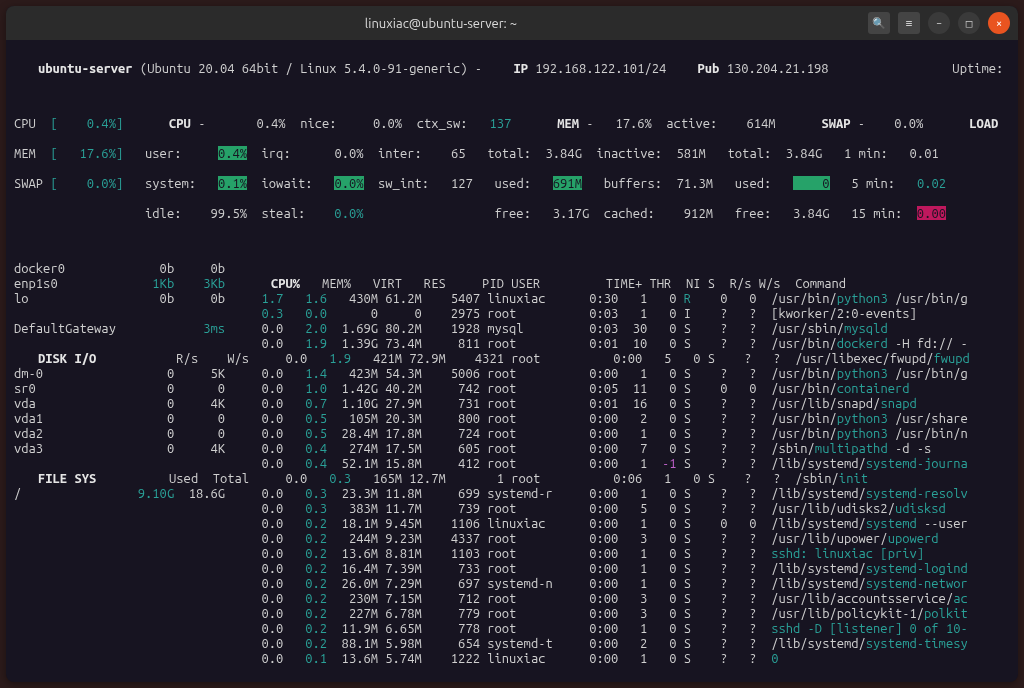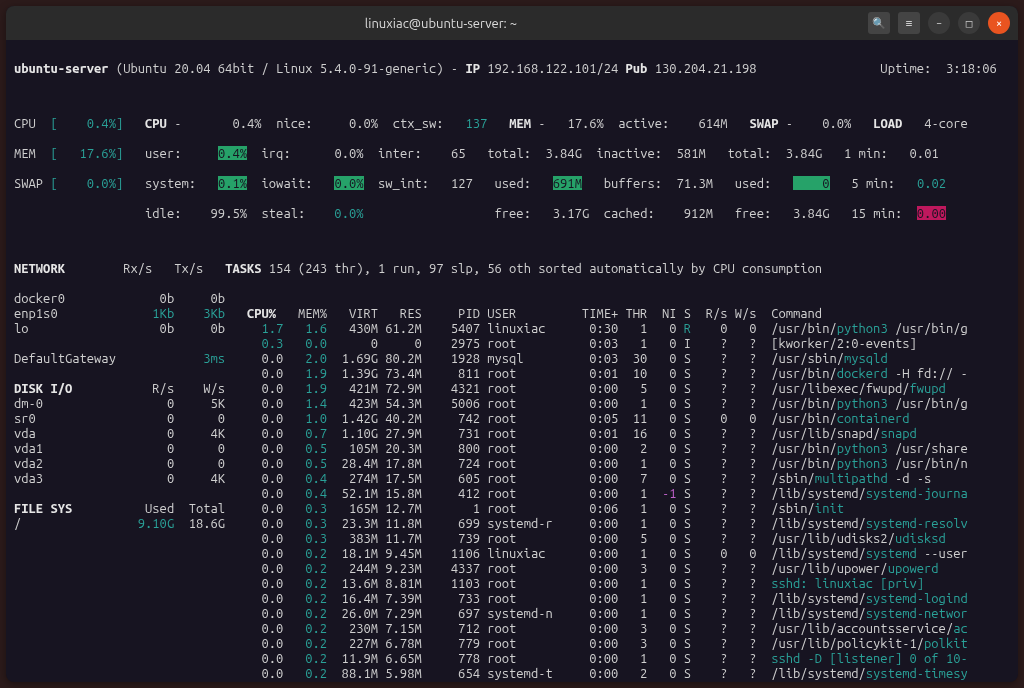--- a/index.html
+++ b/index.html
@@ -33,21 +33,21 @@
   .titlebar .btns { display: flex; gap: 8px; align-items: center; }
   .win-btn { width: 22px; height: 22px; border-radius: 50%; background: #3a3a3a; display:flex;align-items:center;justify-content:center;font-size:11px;color:#ccc;}
   .win-btn.close { background: #e95420; color:#fff; }
   .win-btn.search { border-radius:3px; background:#444;}
   .win-btn.menu { border-radius:3px; background:#444;}
   .term {
     padding: 6px 8px 4px 8px;
     line-height: 15px;
     white-space: pre;
   }
-  .white-b { color: #e6e6e6; font-weight: bold; }
+  .white-b { color: #e6e6e6; font-weight: bold; margin-left: 24px; }
   .white { color: #d0d0d0; }
   .cyan { color: #2aa198; }
   .hi-g { background: #26a269; color: #171421; }
   .hi-c { background: #be185d; color: #171421; }
   .magenta { color: #c061cb; }
   .row { display: block; }
   .spacer { height: 10px; }
 </style>
 </head>
 <body>
@@ -65,18 +65,17 @@
   </div>
 
   <div class="term">
 <span class="row"><span class="white-b">ubuntu-server</span><span class="white"> </span><span class="white">(Ubuntu 20.04 64bit / Linux 5.4.0-91-generic)</span><span class="white"> - </span><span class="white-b">IP</span><span> </span><span class="white">192.168.122.101/24</span><span> </span><span class="white-b">Pub</span><span> </span><span class="white">130.204.21.198</span><span>                 </span><span class="white">Uptime:</span><span>  </span><span class="white">3:18:06</span></span>
 <div class="spacer"></div>
 <span class="row"><span class="white">CPU</span><span>  </span><span class="cyan">[    0.4%]</span><span>   </span><span class="white-b">CPU</span><span class="white"> -       </span><span class="white">0.4%</span><span>  </span><span class="white">nice:</span><span>     </span><span class="white">0.0%</span><span>  </span><span class="white">ctx_sw:</span><span>   </span><span class="cyan">137</span><span>   </span><span class="white-b">MEM</span><span class="white"> -   </span><span class="white">17.6%</span><span>  </span><span class="white">active:</span><span>    </span><span class="white">614M</span><span>   </span><span class="white-b">SWAP</span><span class="white"> -    </span><span class="white">0.0%</span><span>   </span><span class="white-b">LOAD</span><span>   </span><span class="white">4-core</span></span>
 <span class="row"><span class="white">MEM</span><span>  </span><span class="cyan">[   17.6%]</span><span>   </span><span class="white">user:</span><span>     </span><span class="hi-g">0.4%</span><span>  </span><span class="white">irq:</span><span>      </span><span class="white">0.0%</span><span>  </span><span class="white">inter:</span><span>    </span><span class="white">65</span><span>   </span><span class="white">total:</span><span>  </span><span class="white">3.84G</span><span>  </span><span class="white">inactive:</span><span>  </span><span class="white">581M</span><span>   </span><span class="white">total:</span><span>  </span><span class="white">3.84G</span><span>   </span><span class="white">1 min:</span><span>   </span><span class="white">0.01</span></span>
 <span class="row"><span class="white">SWAP</span><span> </span><span class="cyan">[    0.0%]</span><span>   </span><span class="white">system:</span><span>   </span><span class="hi-g">0.1%</span><span>  </span><span class="white">iowait:</span><span>   </span><span class="hi-g">0.0%</span><span>  </span><span class="white">sw_int:</span><span>   </span><span class="white">127</span><span>   </span><span class="white">used:</span><span>   </span><span class="hi-g">691M</span><span>   </span><span class="white">buffers:</span><span>  </span><span class="white">71.3M</span><span>   </span><span class="white">used:</span><span>   </span><span class="hi-g">    0</span><span>   </span><span class="white">5 min:</span><span>   </span><span class="cyan">0.02</span></span>
 <span class="row"><span>                  </span><span class="white">idle:</span><span>    </span><span class="white">99.5%</span><span>  </span><span class="white">steal:</span><span>    </span><span class="cyan">0.0%</span><span>                  </span><span class="white">free:</span><span>   </span><span class="white">3.17G</span><span>  </span><span class="white">cached:</span><span>    </span><span class="white">912M</span><span>   </span><span class="white">free:</span><span>   </span><span class="white">3.84G</span><span>   </span><span class="white">15 min:</span><span>  </span><span class="hi-c">0.00</span></span>
 <div class="spacer"></div>
-<span class="row"><span class="white-b">NETWORK</span><span>        </span><span class="white">Rx/s</span><span>   </span><span class="white">Tx/s</span><span>   </span><span class="white-b">TASKS</span><span> </span><span class="white">154 (243 thr), 1 run, 97 slp, 56 oth sorted automatically by CPU consumption</span></span>
 <div id="left-right"><span class="row"><span class="white">docker0             0b     0b   </span><span class="white"></span></span><span class="row"><span class="white">enp1s0         </span><span class="cyan">    1Kb</span><span class="white"></span><span class="cyan">    3Kb</span><span class="white">   </span><span class="white"></span><span class="white-b">CPU% </span><span class="white">  MEM%   VIRT   RES     PID USER         TIME+ THR  NI S  R/s W/s  Command</span></span><span class="row"><span class="white">lo                  0b     0b   </span><span class="white"></span><span class="cyan">  1.7</span><span class="white"></span><span class="cyan">   1.6</span><span class="white">   430M 61.2M    5407 linuxiac      0:30   1</span><span class="white">   0</span><span class="white"> </span><span class="cyan">R</span><span class="white">    0   0  </span><span class="white">/usr/bin/</span><span class="white"></span><span class="cyan">python3</span><span class="white"></span><span class="white"> /usr/bin/g</span><span class="white"></span></span><span class="row"><span class="white">                                </span><span class="white"></span><span class="cyan">  0.3</span><span class="white"></span><span class="cyan">   0.0</span><span class="white">      0     0    2975 root          0:03   1</span><span class="white">   0</span><span class="white"> </span><span class="white">I</span><span class="white">    ?   ?  </span><span class="white">[kworker/2:0-events]</span><span class="white"></span><span class="white"></span><span class="white"></span></span><span class="row"><span class="white">DefaultGateway        </span><span class="cyan">    3ms</span><span class="white">   </span><span class="white"></span><span class="white">  0.0</span><span class="white"></span><span class="cyan">   2.0</span><span class="white">  1.69G 80.2M    1928 mysql         0:03  30</span><span class="white">   0</span><span class="white"> </span><span class="white">S</span><span class="white">    ?   ?  </span><span class="white">/usr/sbin/</span><span class="white"></span><span class="cyan">mysqld</span><span class="white"></span><span class="white"></span><span class="white"></span></span><span class="row"><span class="white">                                </span><span class="white"></span><span class="white">  0.0</span><span class="white"></span><span class="cyan">   1.9</span><span class="white">  1.39G 73.4M     811 root          0:01  10</span><span class="white">   0</span><span class="white"> </span><span class="white">S</span><span class="white">    ?   ?  </span><span class="white">/usr/bin/</span><span class="white"></span><span class="cyan">dockerd</span><span class="white"></span><span class="white"> -H fd:// -</span><span class="white"></span></span><span class="row"><span class="white"></span><span class="white-b">DISK I/O       </span><span class="white">    R/s    W/s   </span><span class="white"></span><span class="white">  0.0</span><span class="white"></span><span class="cyan">   1.9</span><span class="white">   421M 72.9M    4321 root          0:00   5</span><span class="white">   0</span><span class="white"> </span><span class="white">S</span><span class="white">    ?   ?  </span><span class="white">/usr/libexec/fwupd/</span><span class="white"></span><span class="cyan">fwupd</span><span class="white"></span><span class="white"></span><span class="white"></span></span><span class="row"><span class="white">dm-0                 0     5K   </span><span class="white"></span><span class="white">  0.0</span><span class="white"></span><span class="cyan">   1.4</span><span class="white">   423M 54.3M    5006 root          0:00   1</span><span class="white">   0</span><span class="white"> </span><span class="white">S</span><span class="white">    ?   ?  </span><span class="white">/usr/bin/</span><span class="white"></span><span class="cyan">python3</span><span class="white"></span><span class="white"> /usr/bin/g</span><span class="white"></span></span><span class="row"><span class="white">sr0                  0      0   </span><span class="white"></span><span class="white">  0.0</span><span class="white"></span><span class="cyan">   1.0</span><span class="white">  1.42G 40.2M     742 root          0:05  11</span><span class="white">   0</span><span class="white"> </span><span class="white">S</span><span class="white">    0   0  </span><span class="white">/usr/bin/</span><span class="white"></span><span class="cyan">containerd</span><span class="white"></span><span class="white"></span><span class="white"></span></span><span class="row"><span class="white">vda                  0     4K   </span><span class="white"></span><span class="white">  0.0</span><span class="white"></span><span class="cyan">   0.7</span><span class="white">  1.10G 27.9M     731 root          0:01  16</span><span class="white">   0</span><span class="white"> </span><span class="white">S</span><span class="white">    ?   ?  </span><span class="white">/usr/lib/snapd/</span><span class="white"></span><span class="cyan">snapd</span><span class="white"></span><span class="white"></span><span class="white"></span></span><span class="row"><span class="white">vda1                 0      0   </span><span class="white"></span><span class="white">  0.0</span><span class="white"></span><span class="cyan">   0.5</span><span class="white">   105M 20.3M     800 root          0:00   2</span><span class="white">   0</span><span class="white"> </span><span class="white">S</span><span class="white">    ?   ?  </span><span class="white">/usr/bin/</span><span class="white"></span><span class="cyan">python3</span><span class="white"></span><span class="white"> /usr/share</span><span class="white"></span></span><span class="row"><span class="white">vda2                 0      0   </span><span class="white"></span><span class="white">  0.0</span><span class="white"></span><span class="cyan">   0.5</span><span class="white">  28.4M 17.8M     724 root          0:00   1</span><span class="white">   0</span><span class="white"> </span><span class="white">S</span><span class="white">    ?   ?  </span><span class="white">/usr/bin/</span><span class="white"></span><span class="cyan">python3</span><span class="white"></span><span class="white"> /usr/bin/n</span><span class="white"></span></span><span class="row"><span class="white">vda3                 0     4K   </span><span class="white"></span><span class="white">  0.0</span><span class="white"></span><span class="cyan">   0.4</span><span class="white">   274M 17.5M     605 root          0:00   7</span><span class="white">   0</span><span class="white"> </span><span class="white">S</span><span class="white">    ?   ?  </span><span class="white">/sbin/</span><span class="white"></span><span class="cyan">multipathd</span><span class="white"></span><span class="white"> -d -s</span><span class="white"></span></span><span class="row"><span class="white">                                </span><span class="white"></span><span class="white">  0.0</span><span class="white"></span><span class="cyan">   0.4</span><span class="white">  52.1M 15.8M     412 root          0:00   1</span><span class="magenta">  -1</span><span class="white"> </span><span class="white">S</span><span class="white">    ?   ?  </span><span class="white">/lib/systemd/</span><span class="white"></span><span class="cyan">systemd-journa</span><span class="white"></span><span class="white"></span><span class="white"></span></span><span class="row"><span class="white"></span><span class="white-b">FILE SYS       </span><span class="white">   Used  Total   </span><span class="white"></span><span class="white">  0.0</span><span class="white"></span><span class="cyan">   0.3</span><span class="white">   165M 12.7M       1 root          0:06   1</span><span class="white">   0</span><span class="white"> </span><span class="white">S</span><span class="white">    ?   ?  </span><span class="white">/sbin/</span><span class="white"></span><span class="cyan">init</span><span class="white"></span><span class="white"></span><span class="white"></span></span><span class="row"><span class="white">/              </span><span class="cyan">  9.10G</span><span class="white">  18.6G   </span><span class="white"></span><span class="white">  0.0</span><span class="white"></span><span class="cyan">   0.3</span><span class="white">  23.3M 11.8M     699 systemd-r     0:00   1</span><span class="white">   0</span><span class="white"> </span><span class="white">S</span><span class="white">    ?   ?  </span><span class="white">/lib/systemd/</span><span class="white"></span><span class="cyan">systemd-resolv</span><span class="white"></span><span class="white"></span><span class="white"></span></span><span class="row"><span class="white">                                </span><span class="white"></span><span class="white">  0.0</span><span class="white"></span><span class="cyan">   0.3</span><span class="white">   383M 11.7M     739 root          0:00   5</span><span class="white">   0</span><span class="white"> </span><span class="white">S</span><span class="white">    ?   ?  </span><span class="white">/usr/lib/udisks2/</span><span class="white"></span><span class="cyan">udisksd</span><span class="white"></span><span class="white"></span><span class="white"></span></span><span class="row"><span class="white">                                </span><span class="white"></span><span class="white">  0.0</span><span class="white"></span><span class="cyan">   0.2</span><span class="white">  18.1M 9.45M    1106 linuxiac      0:00   1</span><span class="white">   0</span><span class="white"> </span><span class="white">S</span><span class="white">    0   0  </span><span class="white">/lib/systemd/</span><span class="white"></span><span class="cyan">systemd</span><span class="white"></span><span class="white"> --user</span><span class="white"></span></span><span class="row"><span class="white">                                </span><span class="white"></span><span class="white">  0.0</span><span class="white"></span><span class="cyan">   0.2</span><span class="white">   244M 9.23M    4337 root          0:00   3</span><span class="white">   0</span><span class="white"> </span><span class="white">S</span><span class="white">    ?   ?  </span><span class="white">/usr/lib/upower/</span><span class="white"></span><span class="cyan">upowerd</span><span class="white"></span><span class="white"></span><span class="white"></span></span><span class="row"><span class="white">                                </span><span class="white"></span><span class="white">  0.0</span><span class="white"></span><span class="cyan">   0.2</span><span class="white">  13.6M 8.81M    1103 root          0:00   1</span><span class="white">   0</span><span class="white"> </span><span class="white">S</span><span class="white">    ?   ?  </span><span class="white"></span><span class="white"></span><span class="cyan">sshd: linuxiac [priv]</span><span class="white"></span><span class="white"></span><span class="white"></span></span><span class="row"><span class="white">                                </span><span class="white"></span><span class="white">  0.0</span><span class="white"></span><span class="cyan">   0.2</span><span class="white">  16.4M 7.39M     733 root          0:00   1</span><span class="white">   0</span><span class="white"> </span><span class="white">S</span><span class="white">    ?   ?  </span><span class="white">/lib/systemd/</span><span class="white"></span><span class="cyan">systemd-logind</span><span class="white"></span><span class="white"></span><span class="white"></span></span><span class="row"><span class="white">                                </span><span class="white"></span><span class="white">  0.0</span><span class="white"></span><span class="cyan">   0.2</span><span class="white">  26.0M 7.29M     697 systemd-n     0:00   1</span><span class="white">   0</span><span class="white"> </span><span class="white">S</span><span class="white">    ?   ?  </span><span class="white">/lib/systemd/</span><span class="white"></span><span class="cyan">systemd-networ</span><span class="white"></span><span class="white"></span><span class="white"></span></span><span class="row"><span class="white">                                </span><span class="white"></span><span class="white">  0.0</span><span class="white"></span><span class="cyan">   0.2</span><span class="white">   230M 7.15M     712 root          0:00   3</span><span class="white">   0</span><span class="white"> </span><span class="white">S</span><span class="white">    ?   ?  </span><span class="white">/usr/lib/accountsservice/</span><span class="white"></span><span class="cyan">ac</span><span class="white"></span><span class="white"></span><span class="white"></span></span><span class="row"><span class="white">                                </span><span class="white"></span><span class="white">  0.0</span><span class="white"></span><span class="cyan">   0.2</span><span class="white">   227M 6.78M     779 root          0:00   3</span><span class="white">   0</span><span class="white"> </span><span class="white">S</span><span class="white">    ?   ?  </span><span class="white">/usr/lib/policykit-1/</span><span class="white"></span><span class="cyan">polkit</span><span class="white"></span><span class="white"></span><span class="white"></span></span><span class="row"><span class="white">                                </span><span class="white"></span><span class="white">  0.0</span><span class="white"></span><span class="cyan">   0.2</span><span class="white">  11.9M 6.65M     778 root          0:00   1</span><span class="white">   0</span><span class="white"> </span><span class="white">S</span><span class="white">    ?   ?  </span><span class="white"></span><span class="white"></span><span class="cyan">sshd -D [listener] 0 of 10-</span><span class="white"></span><span class="white"></span><span class="white"></span></span><span class="row"><span class="white">                                </span><span class="white"></span><span class="white">  0.0</span><span class="white"></span><span class="cyan">   0.2</span><span class="white">  88.1M 5.98M     654 systemd-t     0:00   2</span><span class="white">   0</span><span class="white"> </span><span class="white">S</span><span class="white">    ?   ?  </span><span class="white">/lib/systemd/</span><span class="white"></span><span class="cyan">systemd-timesy</span><span class="white"></span><span class="white"></span><span class="white"></span></span><span class="row"><span class="white">                                </span><span class="white"></span><span class="white">  0.0</span><span class="white"></span><span class="cyan">   0.1</span><span class="white">  13.6M 5.74M    1222 linuxiac      0:00   1</span><span class="white">   0</span><span class="white"> </span><span class="white">S</span><span class="white">    ?   ?  </span><span class="white"></span><span class="white"></span><span class="cyan">0</span><span class="white"></span><span class="white"></span><span class="white"></span></span></div>
 
 
   </div>
 </div>
 
 </body></html>

